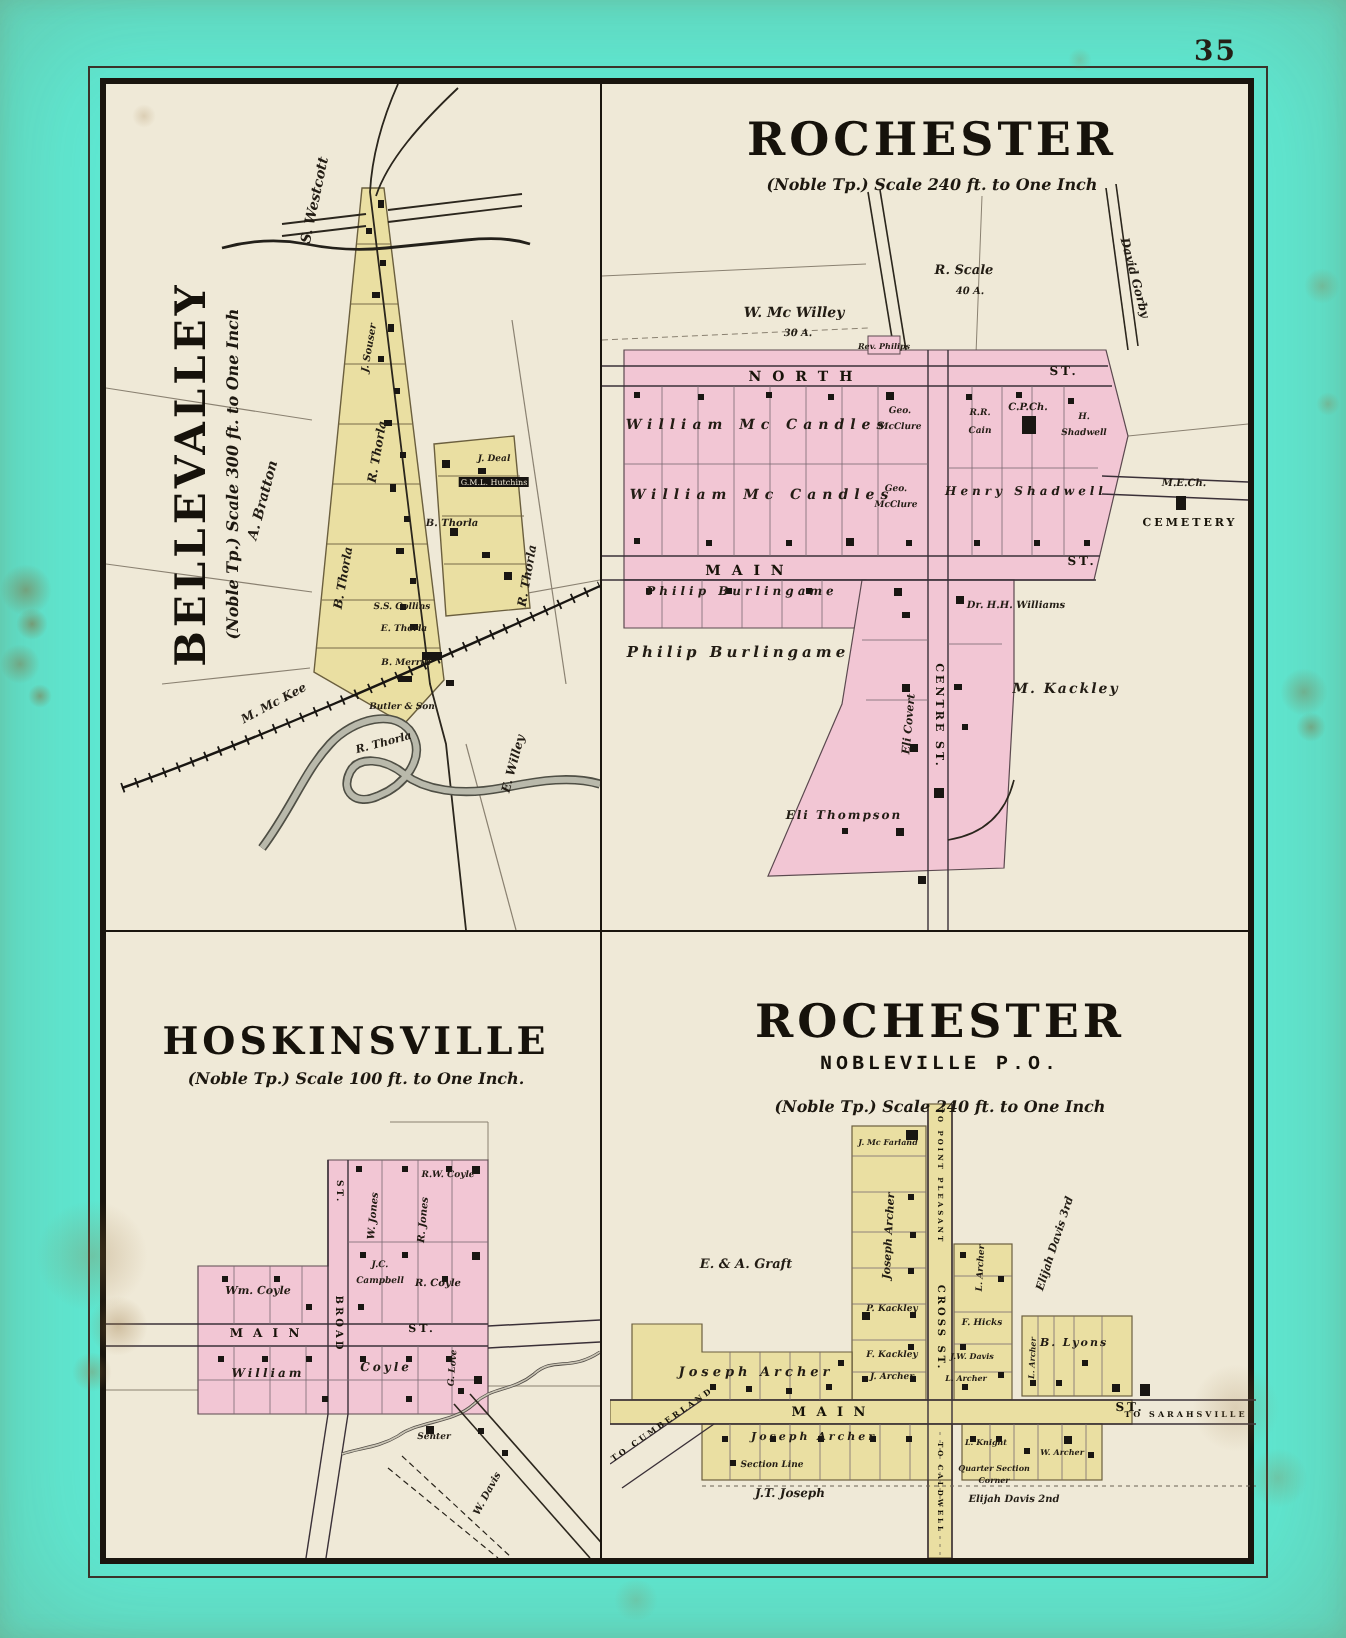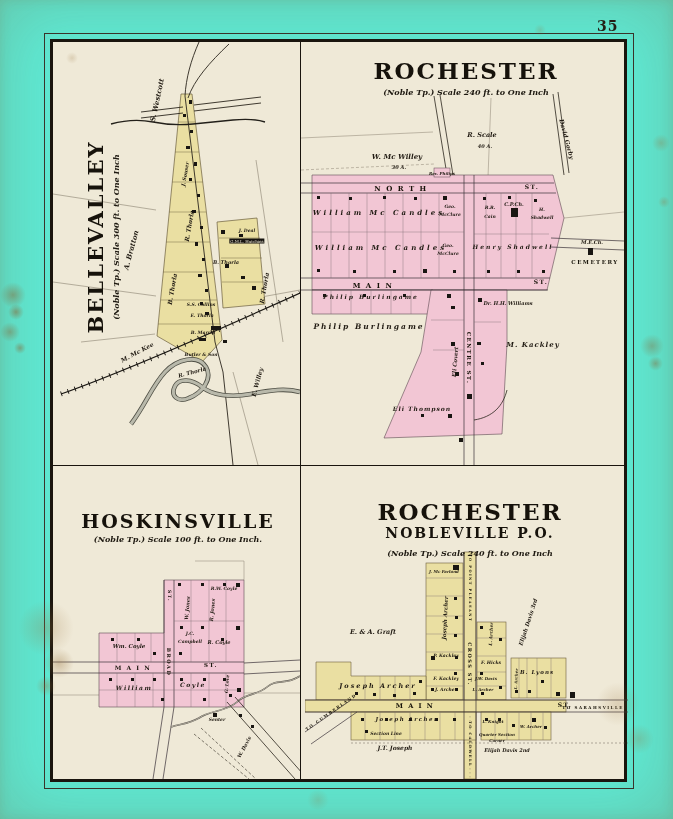--- a/index.html
+++ b/index.html
@@ -429,21 +429,21 @@
           <rect x="148" y="252" width="3" height="3"></rect>
             <rect x="60" y="264" width="3" height="3"></rect>
           <rect x="180" y="252" width="3" height="3"></rect>
             <rect x="193" y="252" width="3" height="3"></rect>
           <rect x="207" y="258" width="3" height="3"></rect>
             <rect x="227" y="252" width="4" height="4"></rect>
           <rect x="239" y="260" width="3" height="3"></rect>
         </g>
       </svg>
       <div class="map-title" style="left:165px;top:45px;font-size:23px;">ROCHESTER</div>
-      <div class="map-title" style="left:165px;top:67px;font-size:14px;">NOBLEVILLE P.O.</div>
+      <div class="map-title" style="left:165px;top:67px;font-size:10px;font-family:Liberation Mono, monospace;">NOBLEVILLE P.O.</div>
       <div class="map-sub" style="left:165px;top:87px;">(Noble Tp.)   Scale 240 ft. to One Inch</div>
       <div class="labels">
           <span class="lbl name" style="left: 139px; top: 105px; font-size: 4px; transform: translate(-50%, -50%) rotate(0deg);">J. Mc Farland</span>
           <span class="lbl street" style="left: 165px; top: 122px; font-size: 3.5px; transform: translate(-50%, -50%) rotate(90deg);">TO POINT PLEASANT</span>
           <span class="lbl name" style="left: 140px; top: 152px; font-size: 5.5px; transform: translate(-50%, -50%) rotate(-87deg);">Joseph Archer</span>
           <span class="lbl name" style="left: 68px; top: 166px; font-size: 6.5px; transform: translate(-50%, -50%) rotate(0deg);">E. &amp; A. Graft</span>
           <span class="lbl name" style="left: 141px; top: 189px; font-size: 4.5px; transform: translate(-50%, -50%) rotate(0deg);">P. Kackley</span>
           <span class="lbl name" style="left: 186px; top: 168px; font-size: 4.5px; transform: translate(-50%, -50%) rotate(-87deg);">L. Archer</span>
           <span class="lbl name" style="left: 186px; top: 196px; font-size: 4.5px; transform: translate(-50%, -50%) rotate(0deg);">F. Hicks</span>
           <span class="lbl name" style="left: 141px; top: 212px; font-size: 4.5px; transform: translate(-50%, -50%) rotate(0deg);">F. Kackley</span>

